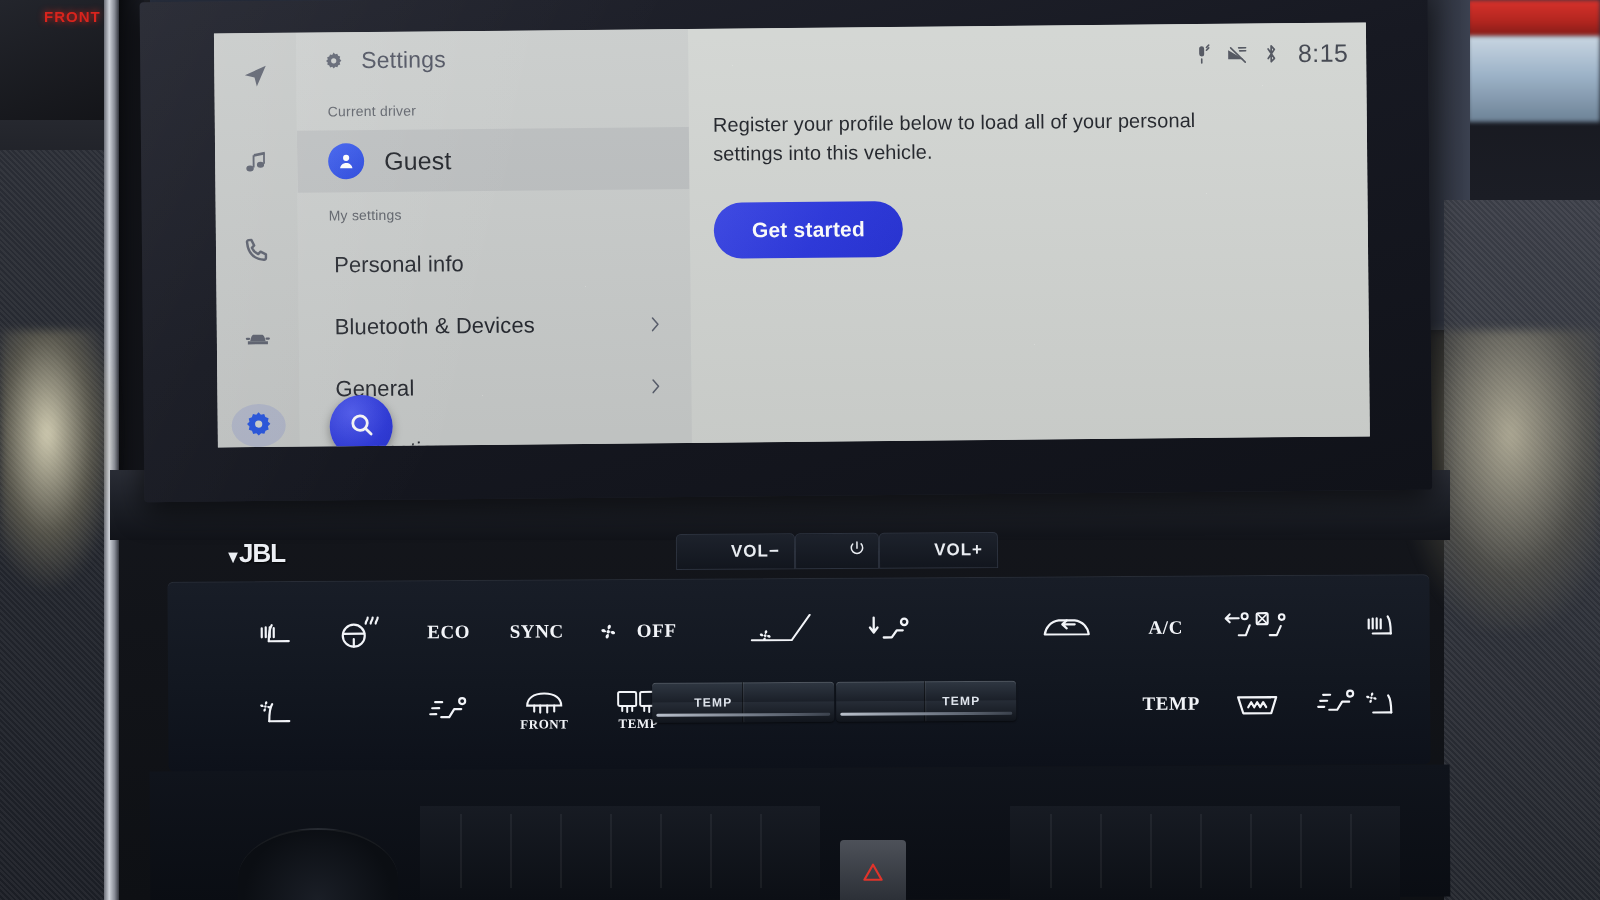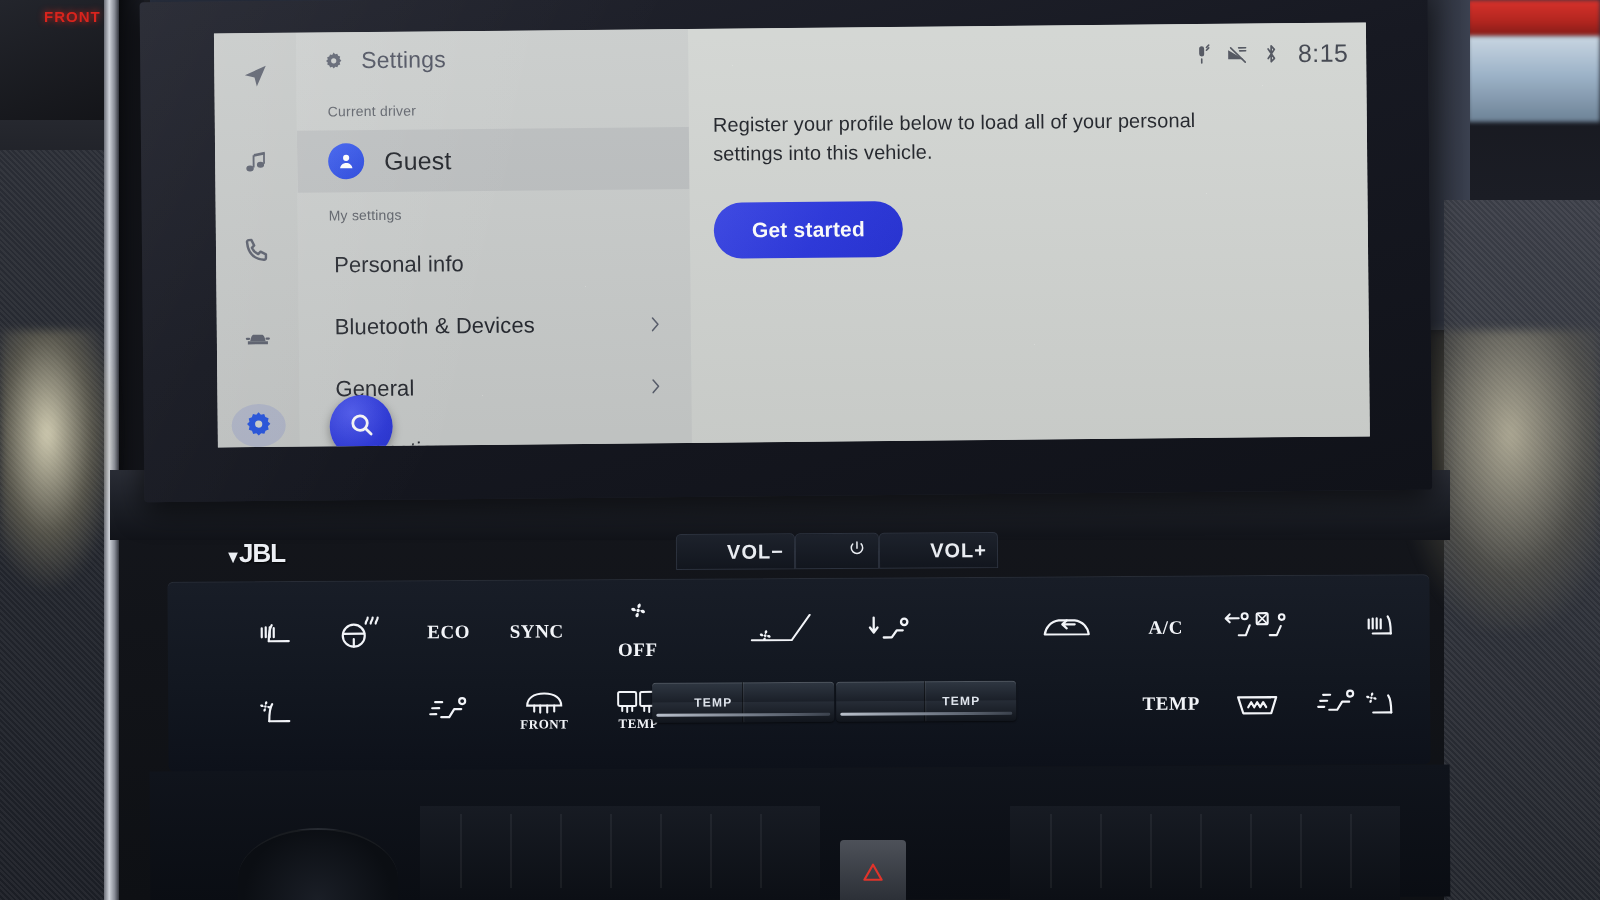--- a/index.html
+++ b/index.html
@@ -218,21 +218,21 @@
   .fab svg { width: 28px; height: 28px; }
 
   
   .volbar {
     position: absolute; left: 676px; top: 533px; width: 322px; height: 36px;
     display: flex; transform: rotate(-0.4deg);
   }
   .volbtn {
     flex: 1; display: flex; align-items: center; justify-content: center;
     background: linear-gradient(180deg,#1d222c 0%,#12161e 100%);
-    color: #e9ecf1; font-size: 20px; font-weight: bold; letter-spacing: 1px;
+    color: #e9ecf1; font-size: 17px; font-weight: bold; letter-spacing: 1px;
     border: 1px solid #2c323e; border-radius: 5px 5px 0 0;
     font-family: "Liberation Sans", sans-serif;
     padding-left: 40px;
   }
   .volbtn.power { flex: .55; }
   .volbtn svg { width: 18px; height: 18px; }
 
   
   .climate {
     position: absolute; left: 168px; top: 578px; width: 1262px; height: 190px;
@@ -534,21 +534,21 @@
       </div>
 
       <div class="cbtn" style="left:244px; top:32px; width:74px; height:40px;">
         <span class="txt">ECO</span>
       </div>
 
       <div class="cbtn" style="left:326px; top:32px; width:86px; height:40px;">
         <span class="txt">SYNC</span>
       </div>
 
-      <div class="cbtn" style="left:418px; top:32px; width:104px; height:40px; flex-direction:column; gap:19px;">
+      <div class="cbtn" style="left:418px; top:32px; width:104px; height:40px; flex-direction:row; gap:19px;">
         <span>
           <svg width="19" height="19" viewBox="0 0 24 24" fill="#f2f4f8">
             <circle cx="12" cy="12" r="2.2"></circle>
             <path d="M12 9.6c-1.6-2.6-.8-5.6 1.2-6.2 2-.6 3 2.3 1.5 4.4zM14.4 12c2.6-1.6 5.6-.8 6.2 1.2.6 2-2.3 3-4.4 1.5zM12 14.4c1.6 2.6.8 5.6-1.2 6.2-2 .6-3-2.3-1.5-4.4zM9.6 12c-2.6 1.6-5.6.8-6.2-1.2-.6-2 2.3-3 4.4-1.5z"></path>
           </svg>
         </span>
         <span class="txt">OFF</span>
       </div>
 
       <div class="cbtn" style="left:570px; top:28px; width:90px; height:48px;">

